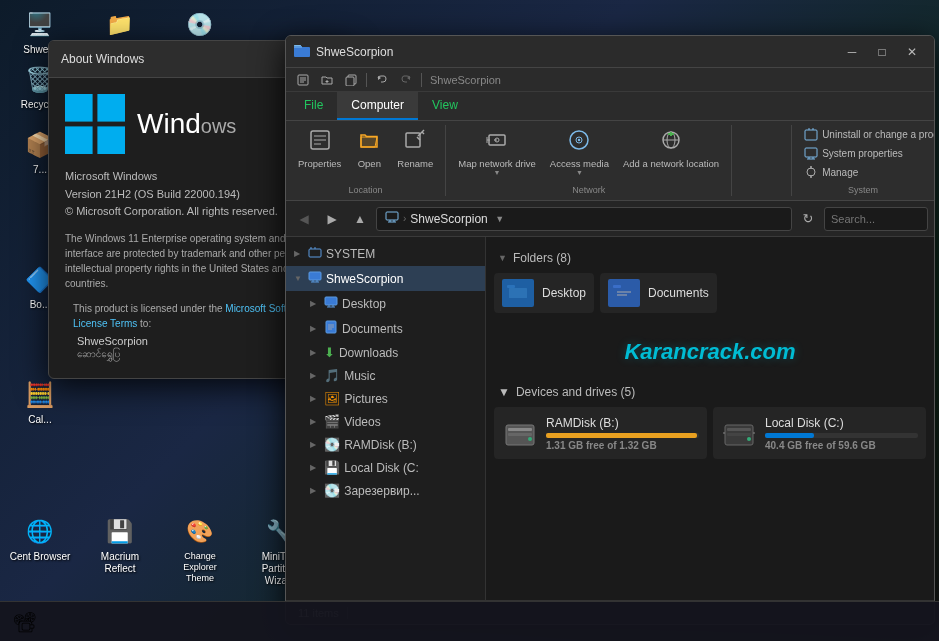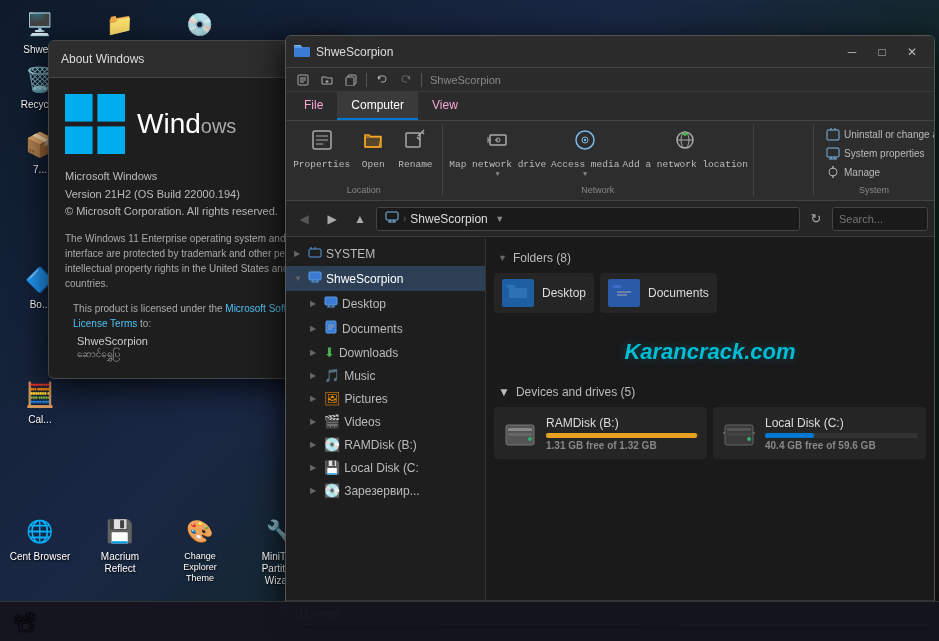--- a/index.html
+++ b/index.html
@@ -220,21 +220,21 @@
     .ribbon-tabs {
       background: #2b2b2b;
       display: flex;
       padding: 0 4px;
       border-bottom: 1px solid #444;
       flex-shrink: 0;
     }
     .ribbon-tab {
       padding: 6px 14px;
       font-size: 12px;
-      color: #f9a8d4;
+      color: #22c55e;
       cursor: pointer;
       border-bottom: 2px solid transparent;
     }
     .ribbon-tab.active {
       color: #fff;
       background: #3a3a3a;
       border-bottom: 2px solid #0078d4;
     }
 
     
@@ -270,21 +270,20 @@
       margin-top: auto;
     }
     .ribbon-btn {
       display: flex;
       flex-direction: column;
       align-items: center;
       padding: 4px 6px;
       cursor: pointer;
       border-radius: 3px;
       min-width: 40px;
-      font-family: Liberation Mono, monospace;
     }
     .ribbon-btn .btn-icon {
       font-size: 20px;
       margin-bottom: 2px;
       color: #ccc;
     }
     .ribbon-btn .btn-label {
       font-size: 9.5px;
       color: #bbb;
       text-align: center;
@@ -355,21 +354,21 @@
       height: 24px;
       display: flex;
       align-items: center;
       justify-content: center;
       color: #aaa;
       font-size: 13px;
       cursor: pointer;
       border-radius: 3px;
     }
     .search-box {
-      width: 96px;
+      width: 104px;
       height: 24px;
       background: #1a1a1a;
       border: 1px solid #444;
       border-radius: 3px;
       padding: 0 6px;
       font-size: 11px;
       color: #aaa;
     }
 
     

